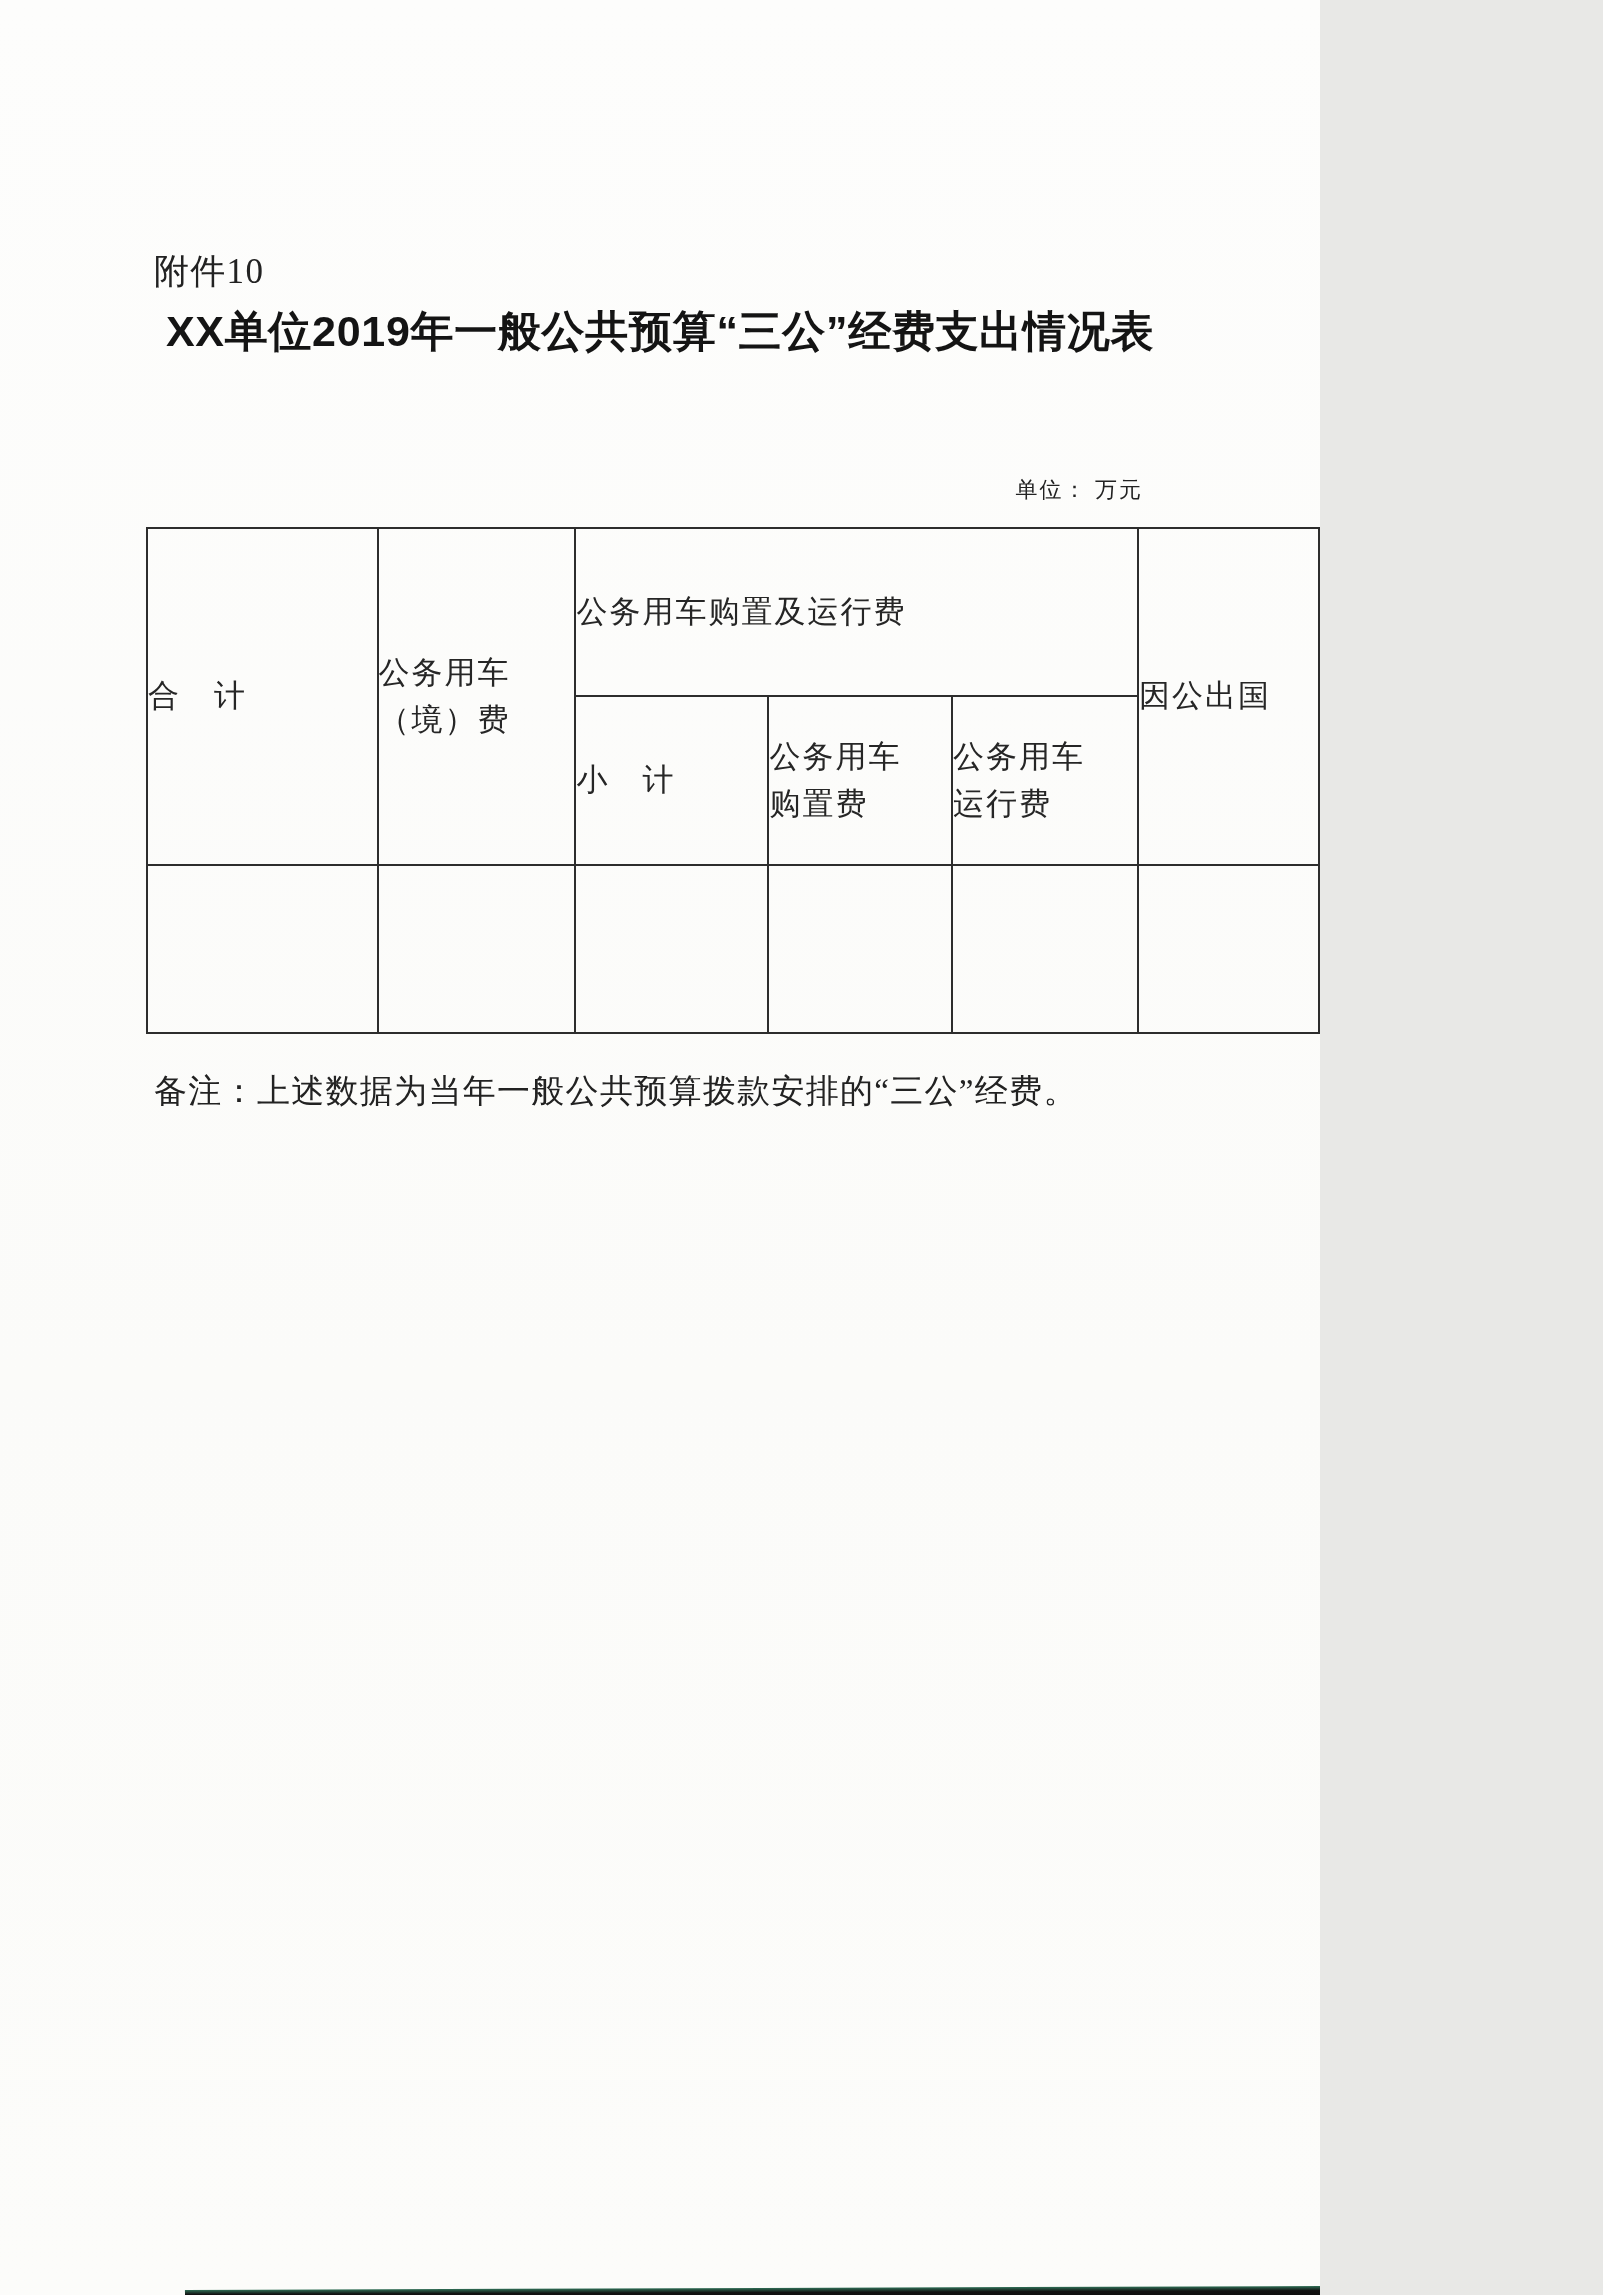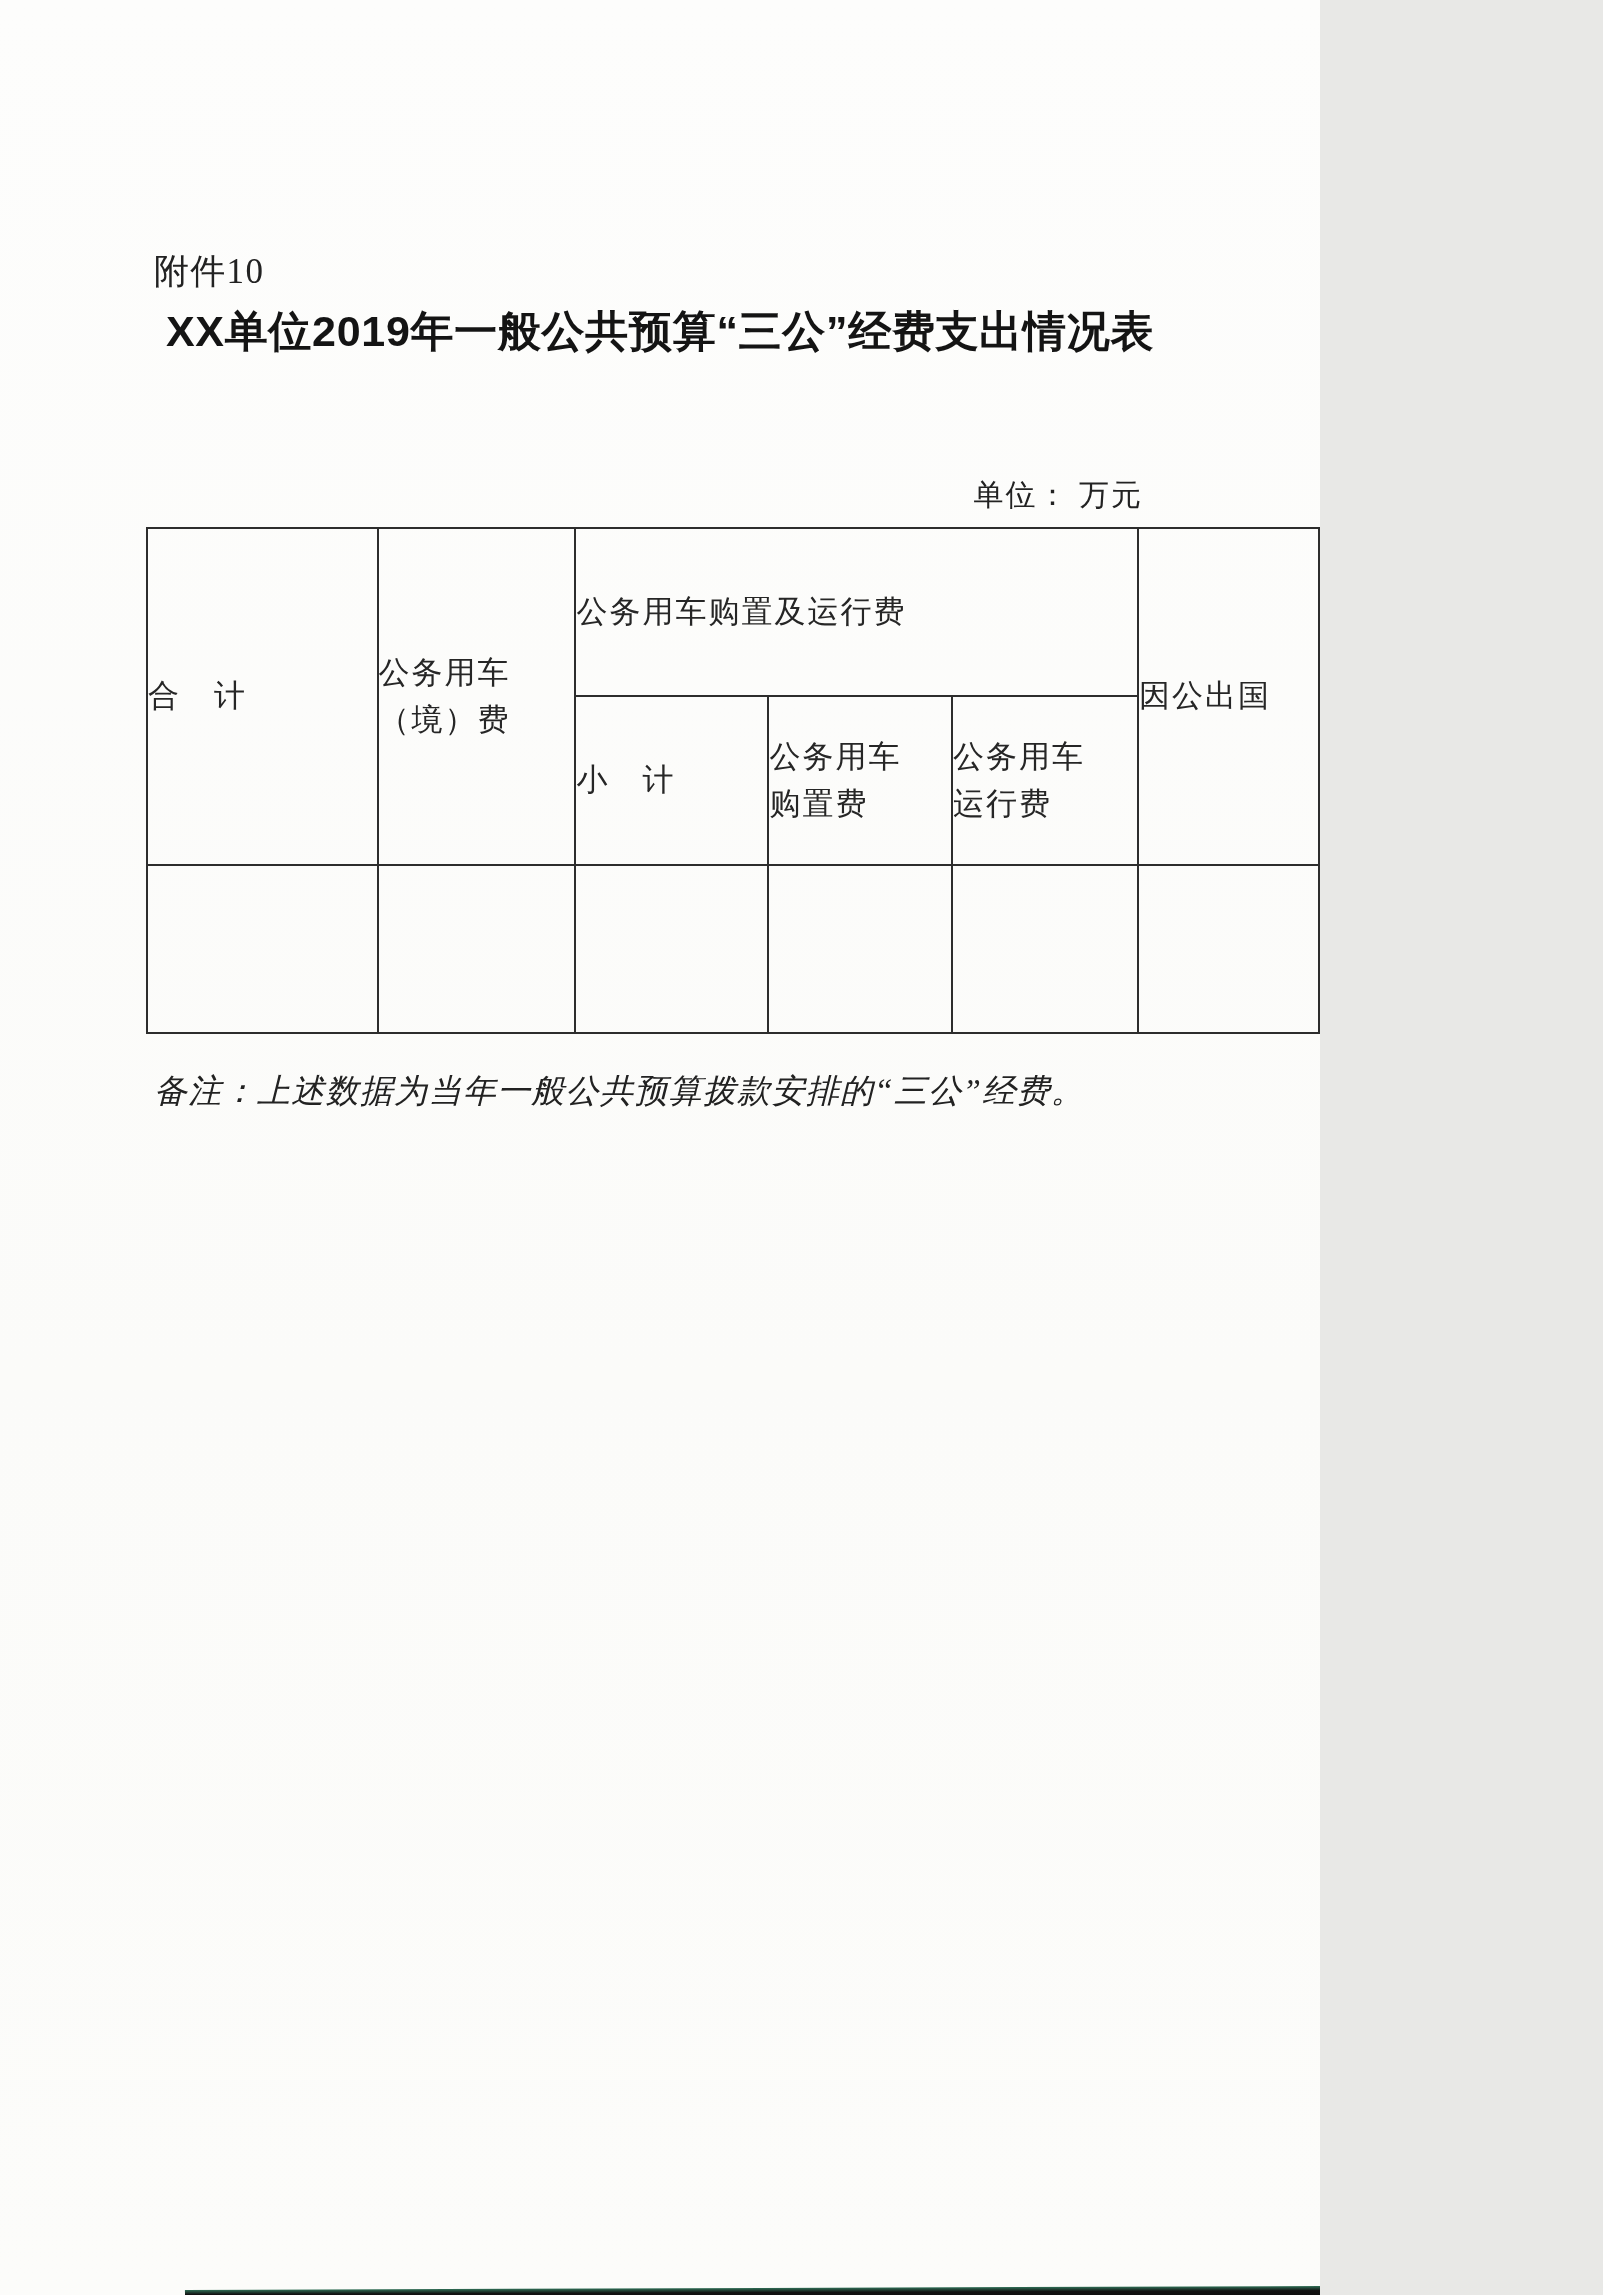--- a/index.html
+++ b/index.html
@@ -17,21 +17,21 @@
   }
   .doc-title{
     position:absolute;left:0;right:0;top:303px;
     text-align:center;
     font-family:"Liberation Sans", sans-serif;
     font-weight:700;
     font-size:43px;letter-spacing:0.7px;color:#141414;
   }
   .unit-label{
     position:absolute;right:177px;top:475px;
-    font-size:30px;letter-spacing:2px;color:#222;
+    font-size:22px;letter-spacing:2px;color:#222;
   }
   table.budget-table{
     position:absolute;left:146px;top:527px;
     border-collapse:collapse;table-layout:fixed;
     border:2.6px solid #2a2a2a;
   }
   table.budget-table td{
     border:2px solid #2d2d2d;
     vertical-align:middle;
     font-size:31px;letter-spacing:2px;line-height:1.5;
@@ -39,21 +39,21 @@
     color:#262626;
     padding:0;
     overflow:hidden;
   }
   tr.header-row-1{height:168px;}
   tr.header-row-2{height:169px;}
   tr.data-row{height:168px;}
   tr.data-row td{border-top:2.6px solid #2a2a2a;}
   .footer-note{
     position:absolute;left:154px;top:1069px;
-    font-size:33px;letter-spacing:1.3px;color:#222;font-style:italic;
+    font-size:33px;letter-spacing:1.3px;color:#222;
   }
   .scan-band{
     position:absolute;left:185px;right:-5.2px;bottom:-3.9px;height:13px;
     background:linear-gradient(180deg,#2f6e55 0%,#121212 35%,#0c0c0c 100%);
     transform:rotate(-0.2deg);
     transform-origin:100% 100%;
   }
 </style>
 </head>
 <body>

